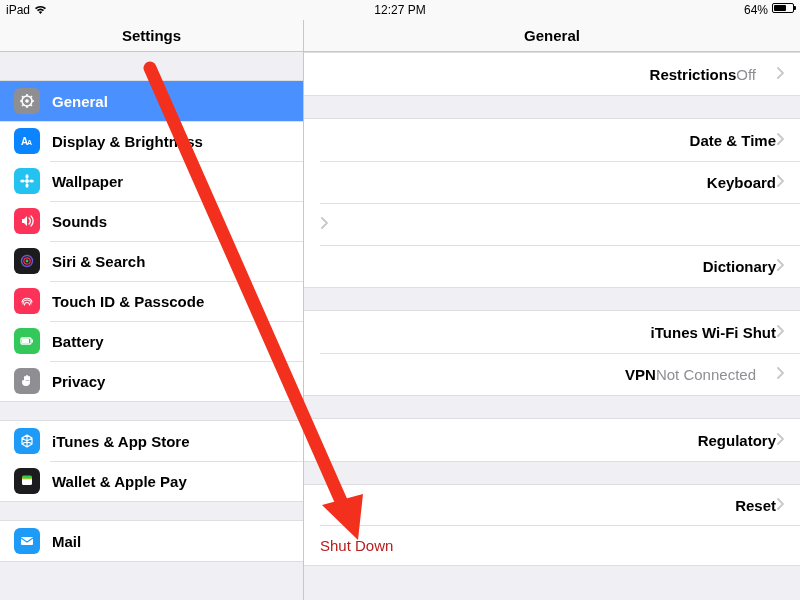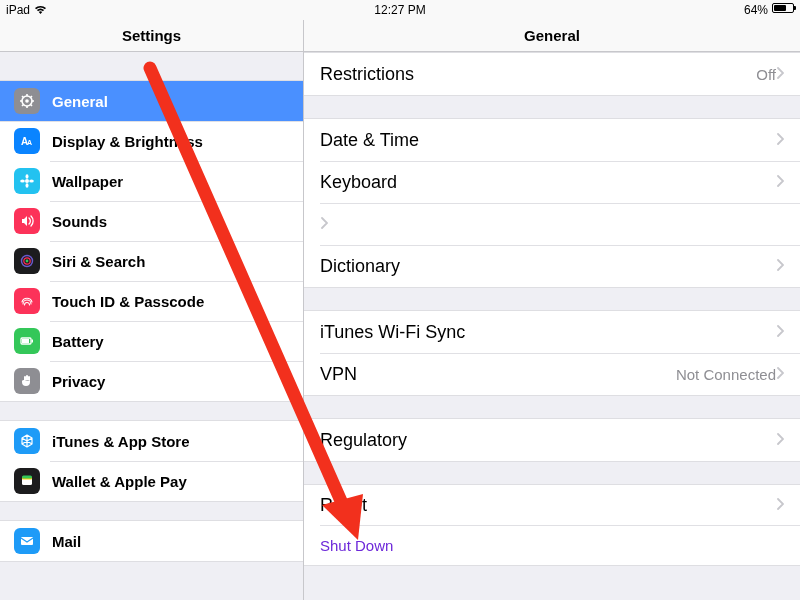--- a/index.html
+++ b/index.html
@@ -99,26 +99,26 @@
     display:flex; align-items:center;
     height:42px;
     padding:0 16px;
     position:relative;
     background:#fff;
   }
   .drow + .drow::before {
     content:""; position:absolute; left:16px; right:0; top:0;
     height:1px; background:#e0e0e4;
   }
-  .drow .dlabel { font-size:18px; font-weight:400; color:#000; flex:1; }
-  .drow .dvalue { font-size:15px; color:#8e8e93; margin-right:0; }
+  .drow .dlabel { font-size:15px; font-weight:700; color:#000; flex:1;text-align:right; }
+  .drow .dvalue { font-size:15px; color:#8e8e93; margin-right:20px; }
   .chevron { color:#c7c7cc; }
   .dgroup { margin-top:22px; border-top:1px solid #dedee2; border-bottom:1px solid #dedee2; }
   .dgroup.first { margin-top:0; }
-  .drow .dlink { color:#6d28d9; font-weight:500; font-size:15px; }
+  .drow .dlink { color:#b91c1c; font-weight:500; font-size:15px; }
   .drow.linkrow::before{ left:16px; }
   .drow.condensed { height:40px; }
 
   .arrow-overlay {
     position:absolute; left:0; top:0; width:800px; height:600px;
     pointer-events:none;
   }
   .arrow-overlay svg { width:800px; height:600px; }
 </style>
 </head>
@@ -310,21 +310,21 @@
       <div class="drow">
         <span class="dlabel">Dictionary</span>
         <span class="chevron"><svg width="8" height="12" viewBox="0 0 8 12">
               <path d="M2 1l5 5-5 5" stroke="#c7c7cc" stroke-width="1.8" fill="none" stroke-linecap="round"></path>
             </svg></span>
       </div>
     </div>
 
     <div class="dgroup">
       <div class="drow">
-        <span class="dlabel">iTunes Wi-Fi Sync</span>
+        <span class="dlabel">iTunes Wi-Fi Shut</span>
         <span class="chevron"><svg width="8" height="12" viewBox="0 0 8 12">
               <path d="M2 1l5 5-5 5" stroke="#c7c7cc" stroke-width="1.8" fill="none" stroke-linecap="round"></path>
             </svg></span>
       </div>
       <div class="drow">
         <span class="dlabel">VPN</span>
         <span class="dvalue">Not Connected</span>
         <span class="chevron"><svg width="8" height="12" viewBox="0 0 8 12">
               <path d="M2 1l5 5-5 5" stroke="#c7c7cc" stroke-width="1.8" fill="none" stroke-linecap="round"></path>
             </svg></span>

